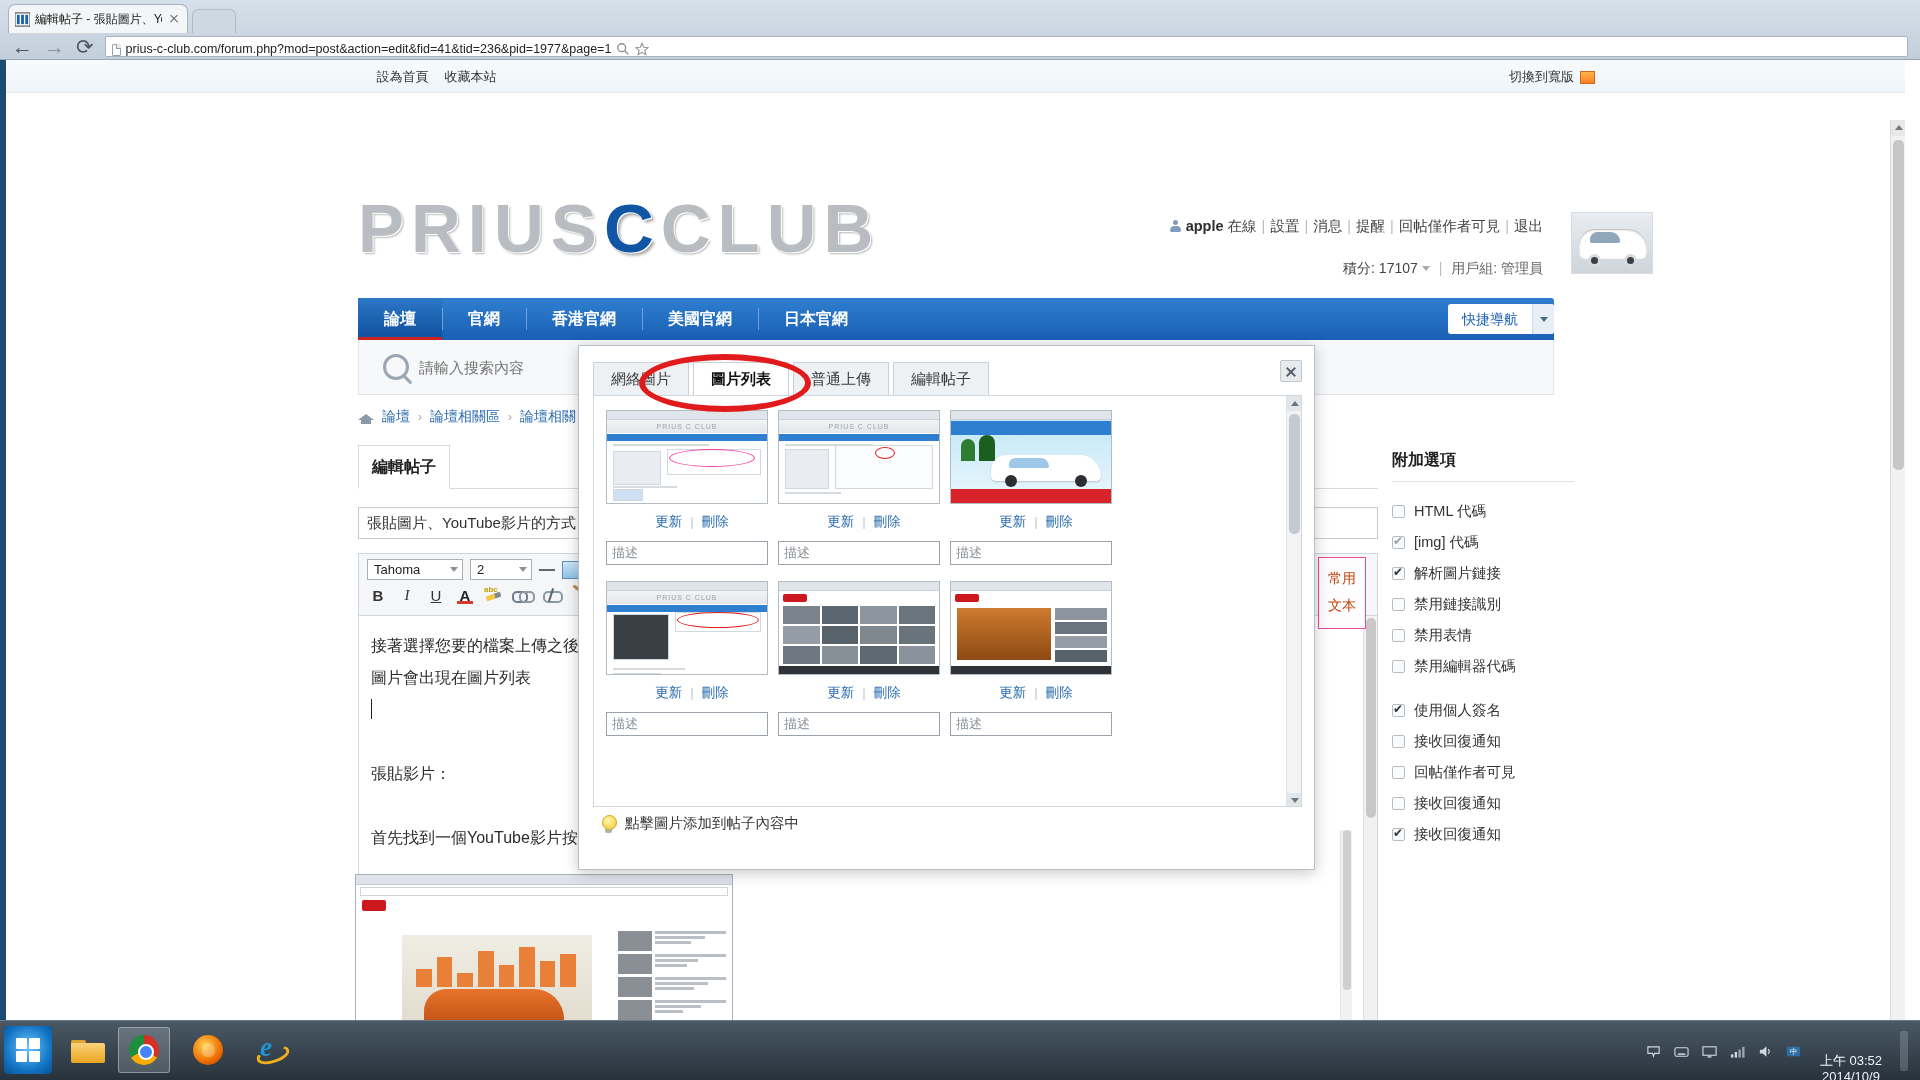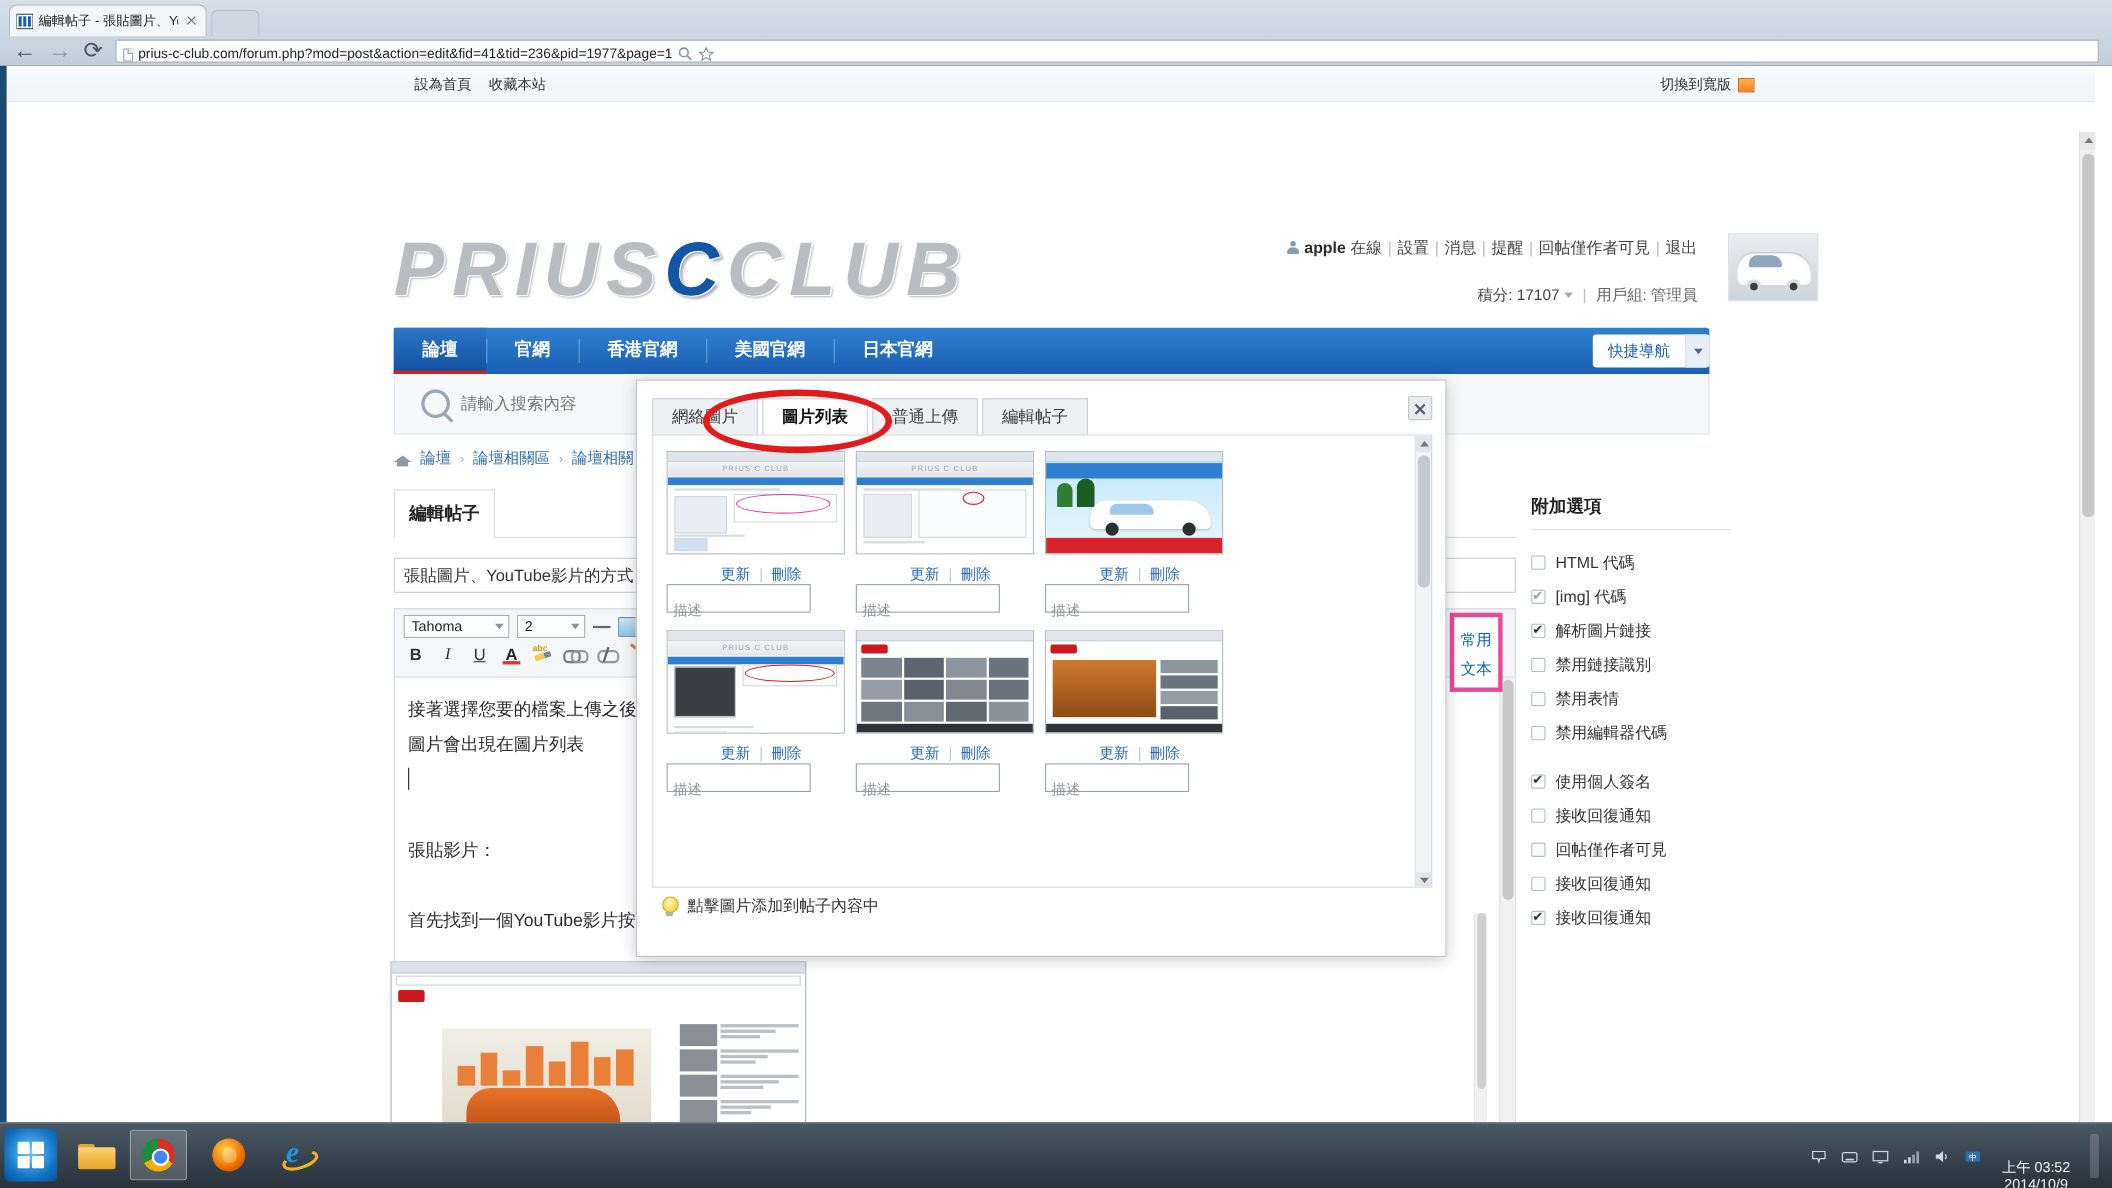--- a/index.html
+++ b/index.html
@@ -55,21 +55,21 @@
   #site-topbar .inner { width:1200px; margin:0 auto; height:33px; display:flex; align-items:center;
     gap:16px; padding-left:24px; font-size:13px; color:#333; }
   #site-topbar .inner a { color:#333; text-decoration:none; cursor:pointer; }
   #switch-wide { position:absolute; right:310px; top:8px; display:flex; align-items:center; gap:6px;
     font-size:13px; color:#333; }
   .flag-chip { width:15px; height:13px; background:linear-gradient(#ffb347,#ff7f27);
     border:1px solid #d2691e; display:inline-block; }
 
   
   #site-header { position:absolute; left:0; top:34px; width:1905px; height:202px; background:#fff; }
-  #logo { position:absolute; left:358px; top:112px; width:735px; height:78px;font-style:italic; }
+  #logo { position:absolute; left:358px; top:96px; width:735px; height:78px; }
   #logo .wordmark { font-family:"Liberation Sans", sans-serif; font-size:69px; font-weight:bold;
     letter-spacing:7px; color:#b9bdc1; line-height:78px;
     text-shadow: 1px 1px 0 #fff, 2px 2px 2px rgba(0,0,0,.28); }
   #logo .bigc { color:#1155a5; text-shadow: 1px 1px 0 #fff, 3px 3px 3px rgba(0,0,0,.35); }
 
   #user-panel { position:absolute; right:362px; top:118px; width:380px; text-align:right;
     font-size:14.5px; color:#444; line-height:28px; }
   #user-panel a { color:#444; text-decoration:none; cursor:pointer; }
   #user-panel .sep { color:#bbb; margin:0 5px; }
   #user-panel .uname { font-weight:bold; color:#2d2d2d; }
@@ -228,21 +228,21 @@
   #side-options .rule { height:1px; background:#dde2e7; margin-bottom:14px; width:182px; }
   .opt { display:flex; align-items:center; gap:9px; height:31px; font-size:14.5px; color:#333; }
   .cbx { width:13px; height:13px; border:1px solid #b6bcc2; background:#fafbfc; border-radius:2px;
     flex:none; position:relative; }
   .cbx.checked:after { content:"✔"; position:absolute; left:0px; top:-3px; font-size:12px; color:#333; }
   .cbx.checked.light:after { color:#9aa0a6; }
   .opt-gap { height:13px; }
 
   
   #common-text { position:absolute; left:1318px; top:497px; width:48px; height:72px;
-    border:4px solid #ec4899; background:#fdfdfd; font-size:14px; color:#0369a1; text-align:center;
+    border:1px solid #ec4899; background:#fdfdfd; font-size:14px; color:#c2410c; text-align:center;
     padding-top:7px; line-height:27px; }
 
   
   #modal { position:absolute; left:578px; top:285px; width:737px; height:525px;
     background:#fff; border:1px solid #b9c0c7; box-shadow:0 3px 14px rgba(0,0,0,.22); }
   #modal-tabs { position:absolute; left:14px; top:16px; display:flex; gap:4px; }
   .mtab { height:34px; padding:0 17px; display:flex; align-items:center; font-size:15px;
     background:#eef1f4; border:1px solid #c9d0d6; color:#3b3b3b; cursor:pointer; }
   .mtab.active { background:#fff; border-bottom-color:#fff; font-weight:bold; color:#111; }
   #modal-close { position:absolute; right:12px; top:14px; width:22px; height:22px;
@@ -256,22 +256,22 @@
 
   #modal-body { position:absolute; left:14px; top:49px; width:709px; height:412px;
     border:1px solid #d3d8dd; background:#fff; overflow:hidden; }
   #thumb-grid { position:absolute; left:0; top:0; width:692px; height:412px; padding:14px 0 0 12px; }
   .thumb-cell { float:left; width:172px; margin:0 0 16px 0; }
   .thumb-box { width:162px; height:94px; border:1px solid #b4bcc3; background:#f4f6f8; overflow:hidden;
     position:relative; cursor:pointer; }
   .thumb-actions { text-align:center; font-size:13.5px; color:#2b6cb0; margin-top:9px; }
   .thumb-actions a { color:#2b6cb0; text-decoration:none; cursor:pointer; }
   .thumb-actions .bar { color:#c2c8ce; margin:0 8px; }
-  .thumb-desc { width:131px; height:24px; border:1px solid #9aa3ab; margin-top:0; background:#fff;
-    font-size:13px; color:#8a9096; padding:12px 5px; line-height:22px; }
+  .thumb-desc { width:162px; height:24px; border:1px solid #9aa3ab; margin-top:10px; background:#fff;
+    font-size:13px; color:#8a9096; padding:0 5px; line-height:22px; }
   #modal-scroll { position:absolute; right:0; top:0; width:15px; height:412px; background:#f2f3f5;
     border-left:1px solid #dfe3e7; }
   #modal-scroll .up, #modal-scroll .dn { position:absolute; left:0; width:15px; height:15px;
     background:#e3e6e9; }
   #modal-scroll .up { top:0; }
   #modal-scroll .dn { bottom:0; }
   #modal-scroll .up:after { content:""; position:absolute; left:4px; top:5px;
     border-left:4px solid transparent; border-right:4px solid transparent; border-bottom:5px solid #6d767e; }
   #modal-scroll .dn:after { content:""; position:absolute; left:4px; top:5px;
     border-left:4px solid transparent; border-right:4px solid transparent; border-top:5px solid #6d767e; }

